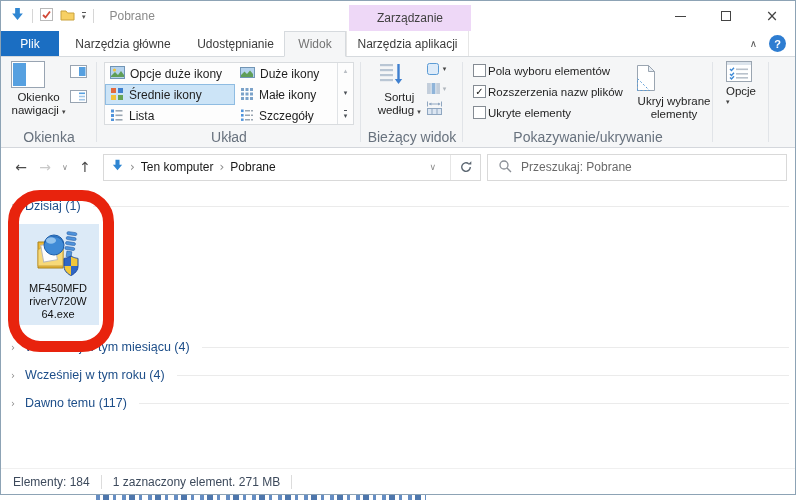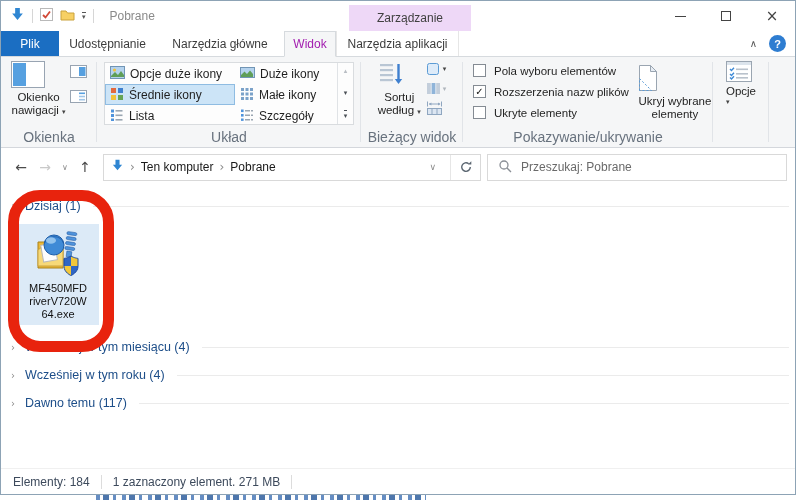--- a/index.html
+++ b/index.html
@@ -20,21 +20,21 @@
   .min-bar{width:11px;height:1px;background:#444;display:inline-block}
   .max-box{width:10px;height:10px;border:1px solid #444;display:inline-block}
   .close-x{font-size:15px;line-height:15px}
 
   
   .tabrow{height:26px;display:flex;align-items:stretch;background:#fff;border-bottom:1px solid #d6dade;position:relative;flex:none}
   .tab{display:flex;align-items:center;justify-content:center;color:#3c3c3c}
   .tab-file{width:58px;background:#1b6ec2;color:#fff}
   .tab-home{width:128px}
   .tab-share{width:97px}
-  .tab-view{width:52px;background:#f5f6f7;border:1px solid #d6dade;border-bottom:1px solid #f5f6f7;margin-bottom:-1px;color:#a21caf}
+  .tab-view{width:62px;background:#f5f6f7;border:1px solid #d6dade;border-bottom:1px solid #f5f6f7;margin-bottom:-1px;color:#737373}
   .tab-apps{width:123px;border-left:1px solid #e6e6e6;border-right:1px solid #e6e6e6}
   .tabrow-right{position:absolute;right:9px;top:0;height:25px;display:flex;align-items:center;gap:12px}
   .rib-collapse{color:#555;font-size:10px}
   .help-btn{width:17px;height:17px;border-radius:50%;background:#2e7dd1;color:#fff;font-size:11px;font-weight:bold;display:flex;align-items:center;justify-content:center}
 
   
   .ribbon{height:91px;background:#f5f6f7;border-bottom:1px solid #d4d7dc;display:flex;flex:none}
   .rgroup{position:relative;flex:none;padding-bottom:17px}
   .rgroup::after{content:"";position:absolute;right:0;top:5px;bottom:5px;width:1px;background:#e1e4e8}
   .rgroup-label{position:absolute;bottom:2px;left:0;right:0;text-align:center;color:#68727e;font-size:14px}
@@ -53,21 +53,21 @@
   .layout-scroll{width:16px;border-left:1px solid #e0e3e6;display:flex;flex-direction:column;align-items:center;justify-content:space-between;padding:4px 0}
   .scr{font-size:7px;color:#4a5056;line-height:8px}
   .scr.dis{color:#b9bec4}
   .scr.more{border-top:1px solid #4a5056;padding-top:1px}
 
   .g-current{width:102px;display:flex;justify-content:center;gap:5px}
   .mini-row{display:flex;align-items:center;gap:2px}
 
   .g-show{width:250px;display:flex;gap:8px;padding:7px 0 0 10px}
   .cb-col{display:flex;flex-direction:column;gap:8px;width:158px}
-  .cb-row{display:flex;align-items:center;gap:8px}
+  .cb-row{display:flex;align-items:center;gap:2px}
   .cb-box{width:13px;height:13px;border:1px solid #848b93;background:#fff;display:flex;align-items:center;justify-content:center;font-size:10px;font-weight:bold;color:#111;flex:none}
   .cb-lbl{font-size:11.5px;white-space:nowrap;color:#1f1f1f}
 
   .g-options{width:56px;display:flex;justify-content:center}
 
   
   .navrow{height:38px;display:flex;align-items:center;padding:0 8px;gap:6px;background:#fff;flex:none}
   .nav-btns{display:flex;align-items:center}
   .nb{width:24px;text-align:center;font-size:14px;color:#4b4b4b}
   .nb.dis{color:#c9c9c9}
@@ -137,22 +137,22 @@
             <span class="max-box"></span>
           </div>
         <div class="wc">
             <span class="close-x g">×</span>
           </div>
       </div>
     </div>
 
     <div class="tabrow">
       <div class="tab tab-file">Plik</div>
+      <div class="tab tab-home">Narzędzia główne</div>
       <div class="tab tab-share">Udostępnianie</div>
-      <div class="tab tab-home">Narzędzia główne</div>
       <div class="tab tab-view">Widok</div>
       <div class="tab tab-apps">Narzędzia aplikacji</div>
       <div class="tabrow-right">
         <span class="rib-collapse g">∧</span>
         <span class="help-btn">?</span>
       </div>
     </div>
 
     <div class="ribbon">
 

